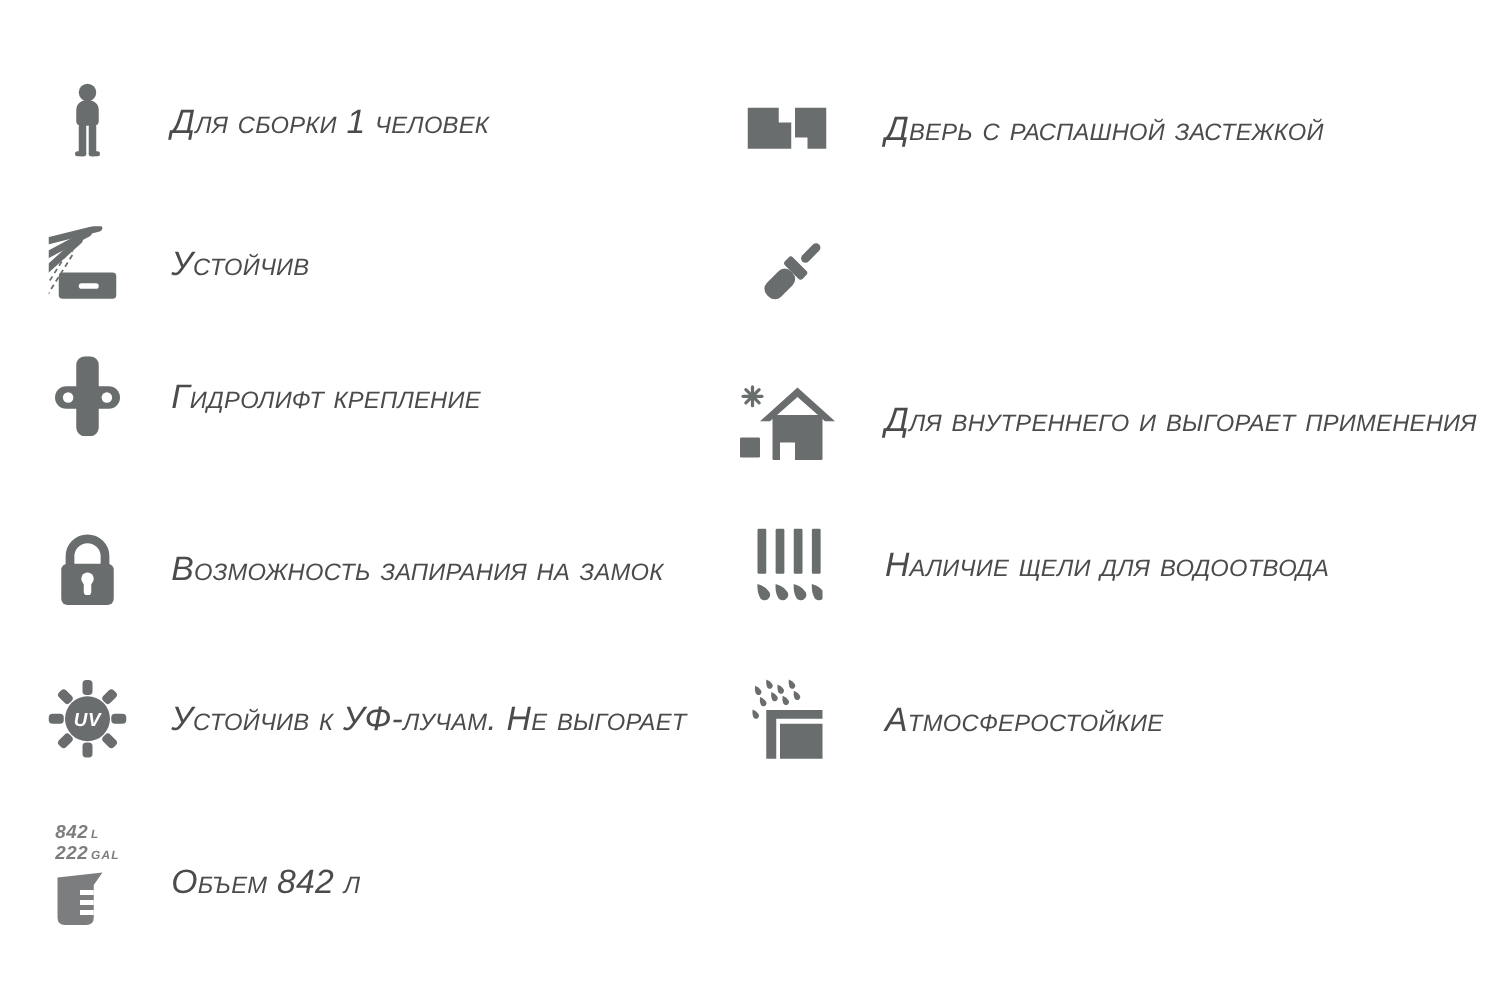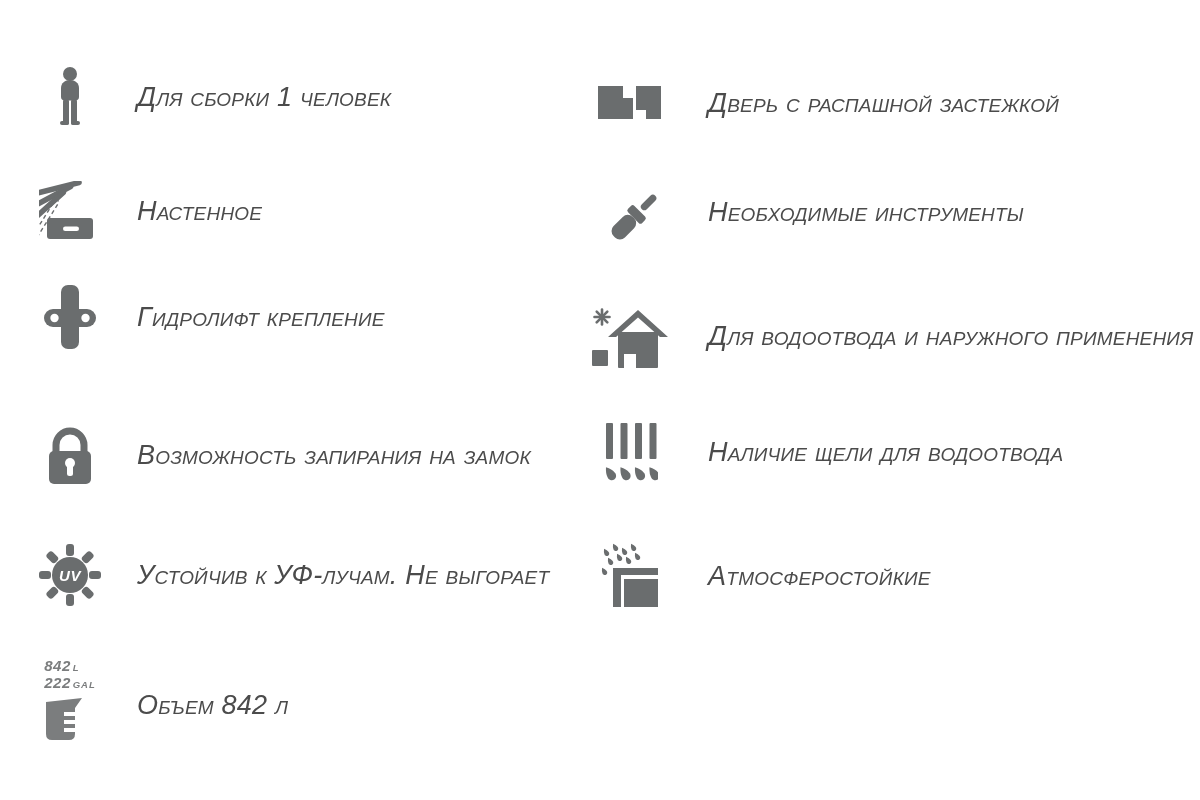--- a/index.html
+++ b/index.html
@@ -70,21 +70,21 @@
       <g transform="rotate(-42 52 38)">
           <rect x="2" y="-3" width="50" height="5.5" rx="2.75"></rect>
         </g>
       <g transform="rotate(-58 52 38)">
         <rect x="4" y="-2.5" width="46" height="4.5" rx="2.25" fill="none" stroke="currentColor" stroke-width="1.4" stroke-dasharray="4 3"></rect>
       </g>
       <rect x="8" y="37" width="46" height="21" rx="3"></rect>
       <rect x="24" y="45.5" width="16" height="4.5" rx="2.25" fill="#fff"></rect>
     </svg>
   </div>
-  <div class="label">Настенное</div>
+  <div class="label">Устойчив</div>
 </div>
 
 <div class="feat left" style="top:284px;left:25px;height:66px;">
   <div class="icon-box">
     <svg width="52" height="64" viewBox="0 0 52 64" fill="currentColor">
       <rect x="17" y="0" width="18" height="64" rx="7"></rect>
       <rect x="0" y="24" width="52" height="18" rx="9"></rect>
       <circle cx="10.5" cy="33" r="4.2" fill="#fff"></circle>
       <circle cx="41.5" cy="33" r="4.2" fill="#fff"></circle>
     </svg>
@@ -153,39 +153,38 @@
 <div class="feat right" style="top:179px;left:585px;height:66px;">
   <div class="icon-box">
     <svg width="62" height="60" viewBox="0 0 62 60" fill="currentColor">
       <g transform="translate(16,54) rotate(45)">
         <rect x="-8" y="-26" width="16" height="27" rx="7"></rect>
         <rect x="-10" y="-35" width="20" height="9" rx="2.5"></rect>
         <rect x="-3.5" y="-57" width="7" height="19" rx="3.5"></rect>
       </g>
     </svg>
   </div>
-  <div class="label">Необходимые инструменты</div>
 </div>
 
 <div class="feat right" style="top:300px;left:585px;height:72px;">
   <div class="icon-box">
     <svg width="78" height="64" viewBox="0 0 78 64" fill="currentColor">
       <g stroke="currentColor" stroke-width="2.6" stroke-linecap="round" transform="translate(11,13)">
         <line x1="0" y1="-7.5" x2="0" y2="7.5"></line>
         <line x1="-7.5" y1="0" x2="7.5" y2="0"></line>
         <line x1="-5.3" y1="-5.3" x2="5.3" y2="5.3"></line>
         <line x1="-5.3" y1="5.3" x2="5.3" y2="-5.3"></line>
       </g>
       <rect x="1" y="46" width="16" height="16" rx="1"></rect>
       <rect x="27" y="28" width="40" height="36" rx="1"></rect>
       <rect x="33" y="50" width="12" height="14" fill="#fff"></rect>
       <path d="M17,33 L47,6 L77,33 L69,33 L47,13.5 L25,33 Z"></path>
     </svg>
   </div>
-  <div class="label">Для водоотвода и наружного применения</div>
+  <div class="label">Для внутреннего и выгорает применения</div>
 </div>
 
 <div class="feat right" style="top:419px;left:585px;height:66px;">
   <div class="icon-box">
     <svg width="56" height="62" viewBox="0 0 56 62" fill="currentColor">
       <rect x="4" y="2" width="7" height="36" rx="1"></rect>
       <rect x="18.5" y="2" width="7" height="36" rx="1"></rect>
       <rect x="33" y="2" width="7" height="36" rx="1"></rect>
       <rect x="47.5" y="2" width="7" height="36" rx="1"></rect>
       <g>

